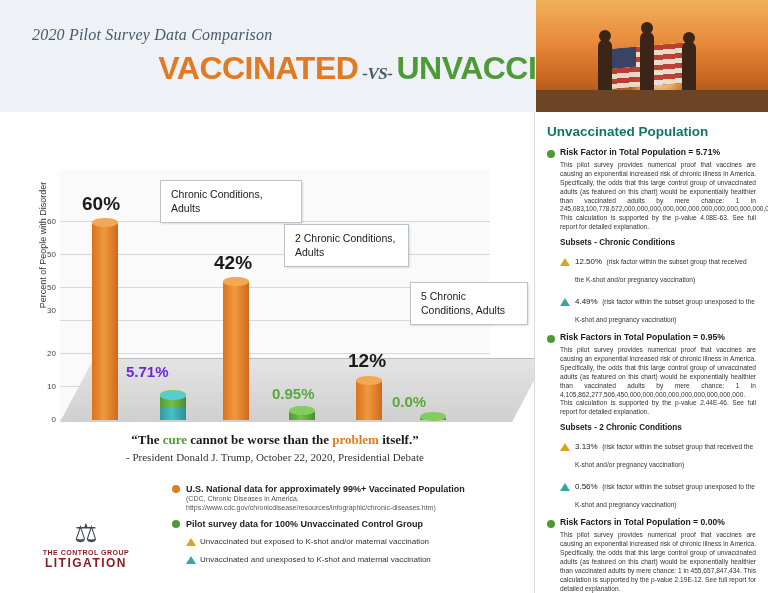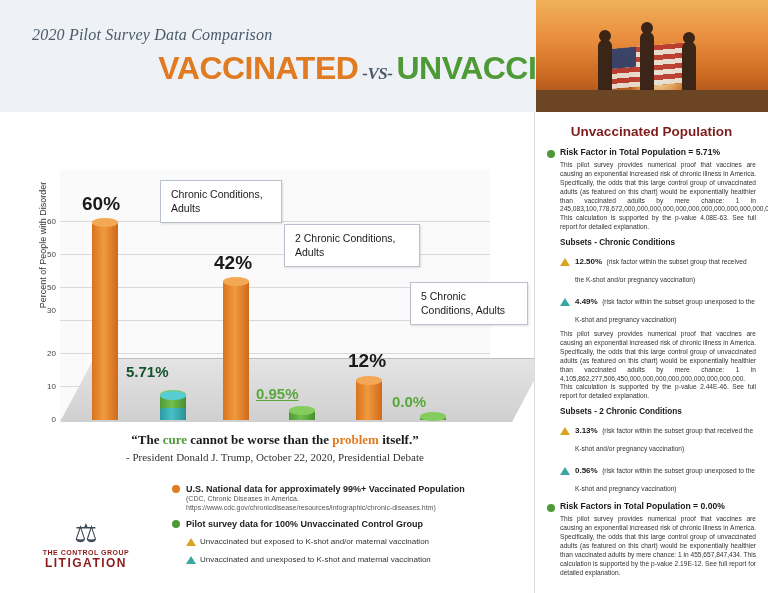--- a/index.html
+++ b/index.html
@@ -126,21 +126,21 @@
   .green .bar-front { background: linear-gradient(90deg,#4f9a34 0%, #73bf4f 45%, #478f2e 100%); }
   .green .bar-top { background: #84cc5e; }
   .teal .bar-front { background: linear-gradient(90deg,#2e9aa3 0%, #46c0c6 45%, #2b8f96 100%); }
   .teal .bar-top { background: #57cdd2; }
 
   .bar-value {
     position: absolute; font-weight: bold; white-space: nowrap;
   }
   .v-orange { color: #1a1a1a; font-size: 19px; }
   .v-green { color: #5aa83c; font-size: 15px; }
-  .v-teal { color: #14532d; font-size: 15px; }
+  .v-teal { color: #6d28d9; font-size: 15px; }
 
   .callout {
     position: absolute;
     background: #fff; border: 1px solid #b9c2cc;
     padding: 7px 10px; font-size: 10.5px; color: #1a1a1a; line-height: 1.3;
     box-shadow: 1px 1px 2px rgba(0,0,0,.12);
   }
 
   
   .quote {
@@ -172,29 +172,29 @@
   .logo .scales { font-size: 26px; color: #3f4a57; line-height: 1; }
   .logo .lname { font-size: 7px; font-weight: bold; color: #8b1a1a; letter-spacing: .5px; margin-top: 3px; }
   .logo .lname2 { font-size: 12px; font-weight: bold; color: #8b1a1a; letter-spacing: 1.5px; }
 
   
   .right {
     position: absolute; left: 534px; top: 112px; width: 234px; height: 481px;
     background: #fff; border-left: 1px solid #d6dce2;
     padding: 10px 12px 0 12px;
   }
-  .right h2 { font-size: 13.5px; color: #7f1d1d; font-weight: bold; margin: 2px 0 8px 0; text-align: center; }
+  .right h2 { font-size: 13.5px; color: #0f766e; font-weight: bold; margin: 2px 0 8px 0; }
   .rf-head { display: flex; align-items: flex-start; gap: 5px; margin-top: 6px; }
   .rf-head .dot { margin-top: 3px; flex: 0 0 8px; }
   .rf-title { font-size: 8.6px; font-weight: bold; color: #1a1a1a; line-height: 1.25; }
   .rf-body { font-size: 6.6px; color: #333; line-height: 1.35; margin: 3px 0 0 13px; text-align: justify; }
   .sub-head { font-size: 8.2px; font-weight: bold; color: #1a1a1a; margin: 6px 0 3px 13px; }
   .sub-row { display: flex; gap: 5px; margin: 0 0 4px 13px; align-items: flex-start; }
   .sub-row .mark { flex: 0 0 10px; padding-top: 2px; }
-  .sub-val { font-size: 8px; font-weight: bold; color: #1a1a1a; }
+  .sub-val { font-size: 8px; font-weight: normal; color: #1a1a1a; }
   .sub-txt { font-size: 6.6px; color: #333; line-height: 1.3; }
 </style>
 </head>
 <body>
 
 <div class="page">
 
   <div class="header">
     <div class="header-inner">
       <div class="subtitle">2020 Pilot Survey Data Comparison</div>
@@ -249,35 +249,35 @@
       <div class="bar3d green" style="left:100px;">
         <div class="bar-front" style="height:26px;"></div>
         <div class="bar-top" style="bottom:21px;"></div>
       </div>
       <div class="bar3d teal" style="left:100px;">
         <div class="bar-front" style="height:12px;"></div>
         <div class="bar-top" style="bottom:20px;"></div>
       </div>
       <div class="bar-value v-teal" style="left:66px; bottom:40px;">5.71%</div>
 
-      <div class="callout" style="left:100px; top:10px; width:122px;">Chronic Conditions, Adults</div>
+      <div class="callout" style="left:100px; top:10px; width:142px;">Chronic Conditions, Adults</div>
 
       <div class="bar3d orange" style="left:163px;">
         <div class="bar-front" style="height:139px;"></div>
         <div class="bar-top" style="bottom:134px;"></div>
       </div>
       <div class="bar-value v-orange" style="left:154px; bottom:146px;">42%</div>
 
       <div class="bar3d green" style="left:229px;">
         <div class="bar-front" style="height:10px;"></div>
         <div class="bar-top" style="bottom:5px;"></div>
       </div>
-      <div class="bar-value v-green" style="left:196px; bottom:18px;text-decoration:underline;">0.95%</div>
-
-      <div class="callout" style="left:224px; top:54px; width:136px;">2 Chronic Conditions, Adults</div>
+      <div class="bar-value v-green" style="left:212px; bottom:18px;">0.95%</div>
+
+      <div class="callout" style="left:224px; top:54px; width:125px;">2 Chronic Conditions, Adults</div>
 
       <div class="bar3d orange" style="left:296px;">
         <div class="bar-front" style="height:40px;"></div>
         <div class="bar-top" style="bottom:35px;"></div>
       </div>
       <div class="bar-value v-orange" style="left:288px; bottom:48px;">12%</div>
 
       <div class="bar3d green" style="left:360px;">
         <div class="bar-front" style="height:3px;"></div>
         <div class="bar-top" style="bottom:-1px;"></div>
@@ -337,20 +337,24 @@
         <span class="sub-txt">(risk factor within the subset group that received the K-shot and/or pregnancy vaccination)</span></span>
       </div>
       <div class="sub-row">
         <span class="mark"><span class="tri teal"></span></span>
         <span><span class="sub-val">4.49%</span>
         <span class="sub-txt">(risk factor within the subset group unexposed to the K-shot and pregnancy vaccination)</span></span>
       </div>
     </div>
 
     <div>
+      <div class="rf-head">
+        <span class="dot green"></span>
+        <span class="rf-title">Risk Factors in Total Population = 0.95%</span>
+      </div>
       <div class="rf-body">This pilot survey provides numerical proof that vaccines are causing an exponential increased risk of chronic illness in America. Specifically, the odds that this large control group of unvaccinated adults (as featured on this chart) would be exponentially healthier than vaccinated adults by mere chance: 1 in 4,105,862,277,506,450,000,000,000,000,000,000,000,000,000. This calculation is supported by the p-value 2.44E-46. See full report for detailed explanation.</div>
       <div class="sub-head">Subsets - 2 Chronic Conditions</div>
       <div class="sub-row">
         <span class="mark"><span class="tri amber"></span></span>
         <span><span class="sub-val">3.13%</span>
         <span class="sub-txt">(risk factor within the subset group that received the K-shot and/or pregnancy vaccination)</span></span>
       </div>
       <div class="sub-row">
         <span class="mark"><span class="tri teal"></span></span>
         <span><span class="sub-val">0.56%</span>

